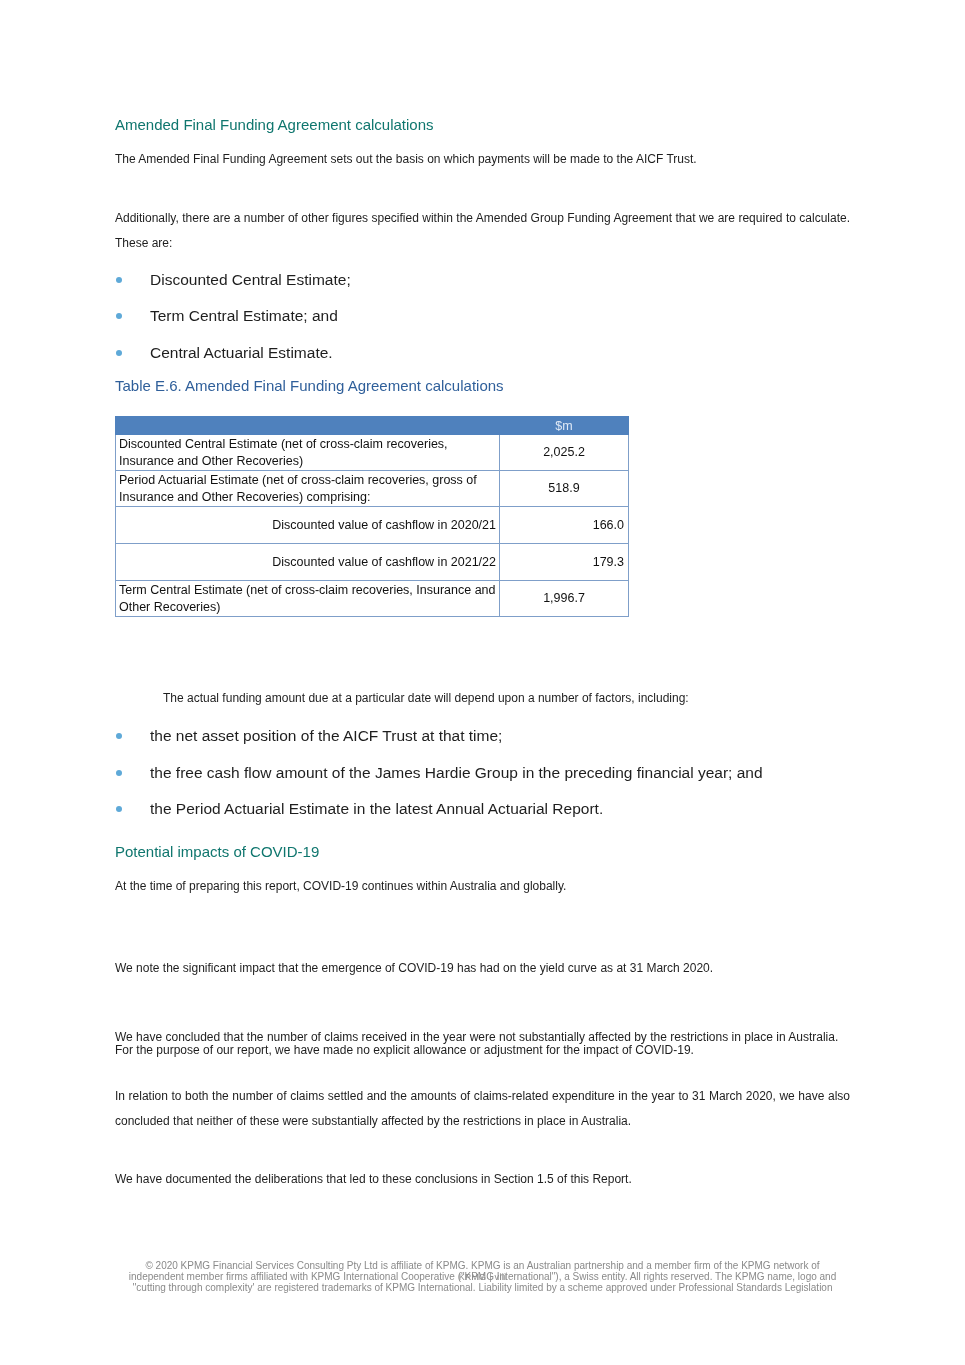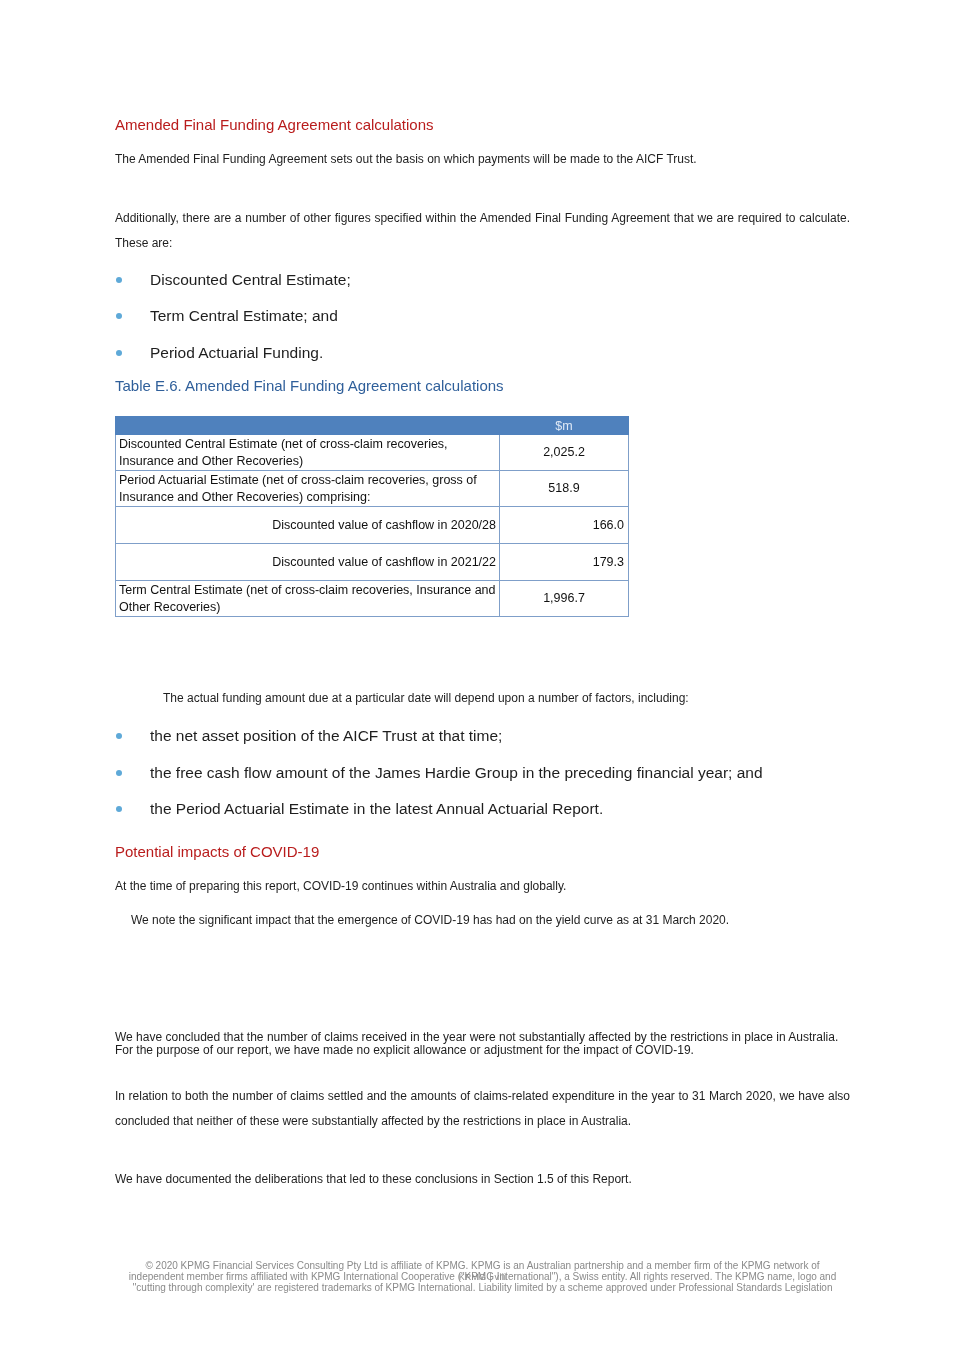--- a/index.html
+++ b/index.html
@@ -1,18 +1,18 @@
 <!DOCTYPE html>
 <html><head>
 <meta charset="utf-8">
 <style>
   html, body { margin: 0; padding: 0; background: #ffffff; }
   body { width: 965px; height: 1365px; position: relative; font-family: "Liberation Sans", sans-serif; color: #1a1a1a; }
   .page { position: absolute; left: 115px; top: 0; width: 735px; }
-  .h-section { position: absolute; left: 0; font-size: 15px; color: #b91c1c; white-space: nowrap; }
+  .h-section { position: absolute; left: 0; font-size: 15px; color: #0f766e; white-space: nowrap; }
   .h-caption { position: absolute; left: 0; font-size: 15px; color: #2f5f9a; white-space: nowrap; }
   .para { position: absolute; left: 0; width: 735px; font-size: 12px; line-height: 24.5px; text-align: justify; color: #1e1e1e; }
   .bullet { position: absolute; left: 0; width: 735px; font-size: 15.5px; line-height: 20px; color: #1e1e1e; white-space: nowrap; }
   .bullet .dot { position: absolute; left: 1px; top: 7px; width: 6px; height: 6px; border-radius: 50%; background: #5ea9d8; }
   .bullet .txt { position: absolute; left: 35px; top: 0; }
 
   table.calc { position: absolute; left: 0; top: 416px; width: 514px; border-collapse: collapse; font-size: 12.5px; color: #111; }
   table.calc th { background: #4f81bd; color: #dfe9f6; font-weight: normal; height: 17px; padding: 0; border: 1px solid #4f81bd; text-align: center; }
   table.calc th.blank { background: #4f81bd; }
   table.calc td { border: 1px solid #7f9fc9; padding: 0 3px; vertical-align: middle; line-height: 17px; }
@@ -27,33 +27,33 @@
   .footer-copy { position: absolute; top: 1260px; left: 120px; width: 725px; text-align: center; font-size: 10px; line-height: 11px; color: #8a8a8a; }
 </style>
 </head>
 <body>
 
 <div class="page">
 
   <div class="h-section" style="top:116px;">Amended Final Funding Agreement calculations</div>
 
   <div class="para" style="top:147px;">The Amended Final Funding Agreement sets out the basis on which payments will be made to the AICF Trust.</div>
-  <div class="para" style="top:206px;">Additionally, there are a number of other figures specified within the Amended Final Funding Agreement that we are required to calculate. These are:</div>
+  <div class="para" style="top:206px;">Additionally, there are a number of other figures specified within the Amended Group Funding Agreement that we are required to calculate. These are:</div>
 
   <div class="bullet" style="top:270px;">
     <span class="dot"></span>
     <span class="txt">Discounted Central Estimate;</span>
   </div>
   <div class="bullet" style="top:306px;">
     <span class="dot"></span>
     <span class="txt">Term Central Estimate; and</span>
   </div>
   <div class="bullet" style="top:343px;">
     <span class="dot"></span>
-    <span class="txt">Period Actuarial Funding.</span>
+    <span class="txt">Central Actuarial Estimate.</span>
   </div>
 
   <div class="h-caption" style="top:377px;">Table E.6. Amended Final Funding Agreement calculations</div>
 
   <table class="calc">
     <thead>
       <tr>
         <th class="blank"></th>
         <th>$m</th>
       </tr>
@@ -61,21 +61,21 @@
     <tbody>
       <tr class="main">
         <td class="label">Discounted Central Estimate (net of cross-claim recoveries, Insurance and Other Recoveries)</td>
         <td class="value">2,025.2</td>
       </tr>
       <tr class="main">
         <td class="label">Period Actuarial Estimate (net of cross-claim recoveries, gross of Insurance and Other Recoveries) comprising:</td>
         <td class="value">518.9</td>
       </tr>
       <tr class="sub">
-        <td class="label">Discounted value of cashflow in 2020/28</td>
+        <td class="label">Discounted value of cashflow in 2020/21</td>
         <td class="value">166.0</td>
       </tr>
       <tr class="sub">
         <td class="label">Discounted value of cashflow in 2021/22</td>
         <td class="value">179.3</td>
       </tr>
       <tr class="main">
         <td class="label">Term Central Estimate (net of cross-claim recoveries, Insurance and Other Recoveries)</td>
         <td class="value">1,996.7</td>
       </tr>
@@ -93,21 +93,21 @@
     <span class="txt">the free cash flow amount of the James Hardie Group in the preceding financial year; and</span>
   </div>
   <div class="bullet" style="top:799px;">
     <span class="dot"></span>
     <span class="txt">the Period Actuarial Estimate in the latest Annual Actuarial Report.</span>
   </div>
 
   <div class="h-section" style="top:843px;">Potential impacts of COVID-19</div>
 
   <div class="para" style="top:874px;">At the time of preparing this report, COVID-19 continues within Australia and globally.</div>
-  <div class="para" style="top:908px;margin-left:16px;">We note the significant impact that the emergence of COVID-19 has had on the yield curve as at 31 March 2020.</div>
+  <div class="para" style="top:956px;">We note the significant impact that the emergence of COVID-19 has had on the yield curve as at 31 March 2020.</div>
   <div class="para" style="top:990px;margin-top:48px;">For the purpose of our report, we have made no explicit allowance or adjustment for the impact of COVID-19.</div>
   <div class="para" style="top:1025px;">We have concluded that the number of claims received in the year were not substantially affected by the restrictions in place in Australia.</div>
   <div class="para" style="top:1084px;">In relation to both the number of claims settled and the amounts of claims-related expenditure in the year to 31 March 2020, we have also concluded that neither of these were substantially affected by the restrictions in place in Australia.</div>
   <div class="para" style="top:1167px;">We have documented the deliberations that led to these conclusions in Section 1.5 of this Report.</div>
 </div>
 
 <div class="footer-page">KPMG  |  viii</div>
 <div class="footer-copy">© 2020 KPMG Financial Services Consulting Pty Ltd is affiliate of KPMG. KPMG is an Australian partnership and a member firm of the KPMG network of independent member firms affiliated with KPMG International Cooperative ("KPMG International"), a Swiss entity. All rights reserved. The KPMG name, logo and ''cutting through complexity' are registered trademarks of KPMG International. Liability limited by a scheme approved under Professional Standards Legislation</div>
 
 </body></html>

